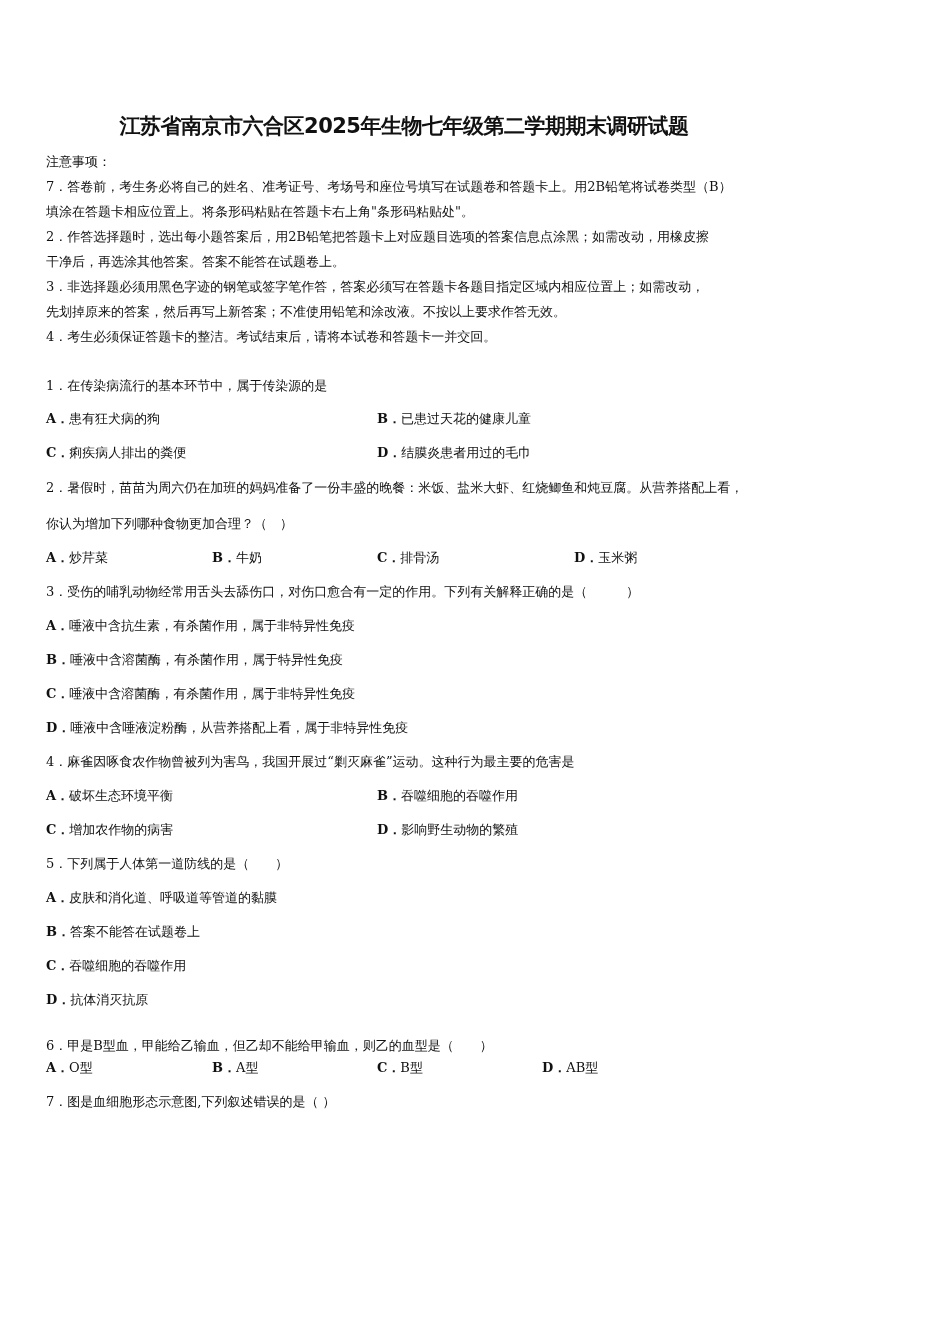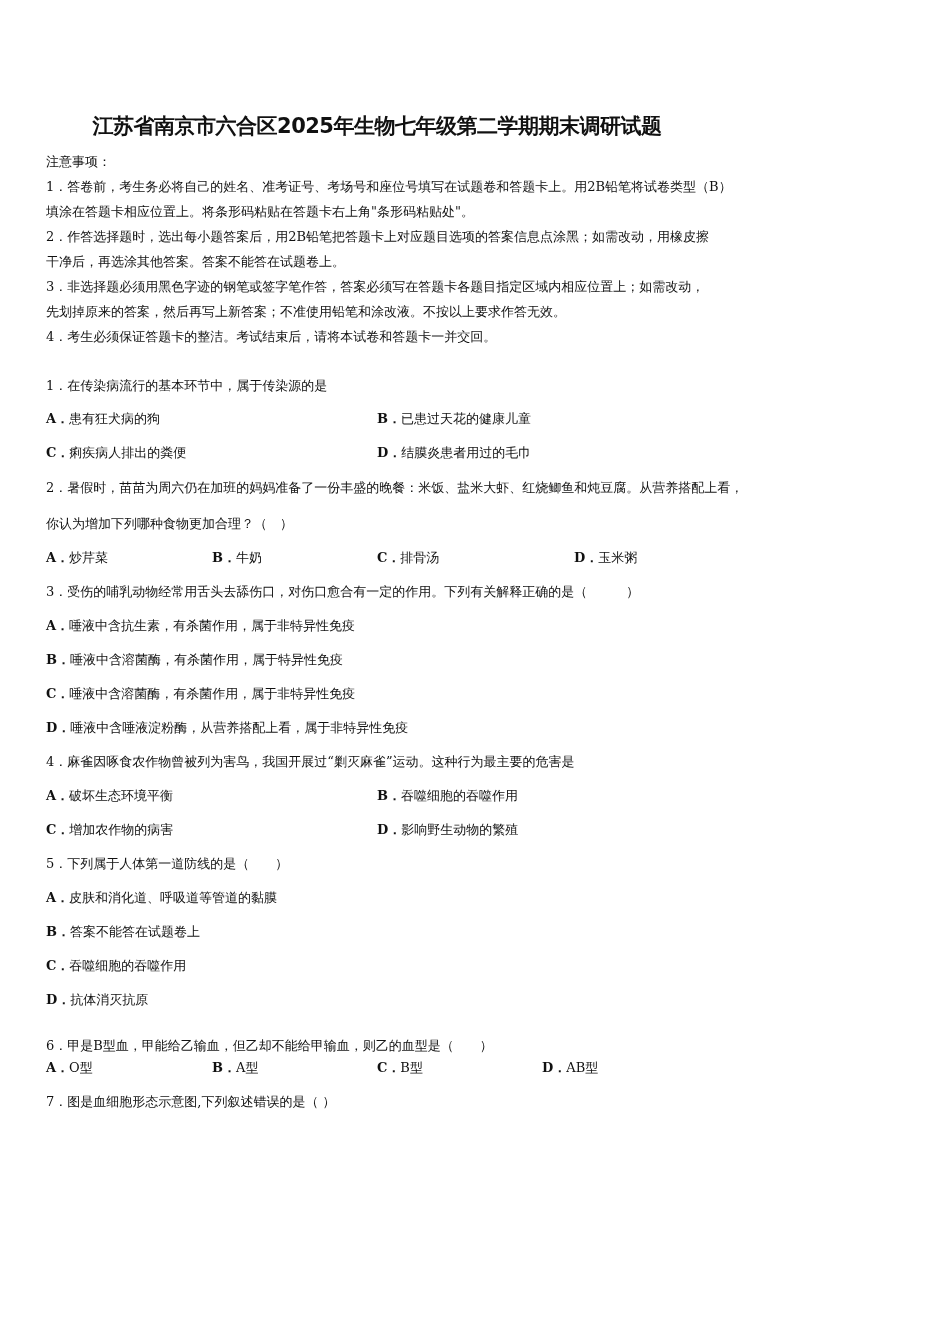--- a/index.html
+++ b/index.html
@@ -1,31 +1,31 @@
 <!DOCTYPE html>
 <html><head>
 <meta charset="utf-8">
 <style>
   html, body { margin:0; padding:0; background:#ffffff; }
   body { width:950px; height:1344px; position:relative; overflow:hidden;
          font-family:"DejaVu Serif","Liberation Serif",serif; color:#111; }
   .title { position:absolute; left:0; width:754px; top:112px; text-align:center;
            font-family:"DejaVu Sans","Liberation Sans",sans-serif; font-weight:bold;
-           font-size:21px; letter-spacing:-0.5px; }
+           font-size:21px; letter-spacing:-0.5px;padding-left:27px; }
   .line { position:absolute; left:46px; font-size:13px; white-space:nowrap; line-height:20px; }
   .opt { position:absolute; font-size:13px; white-space:nowrap; line-height:20px; }
   .opt .lbl { font-weight:bold; }
 </style>
 </head>
 <body>
 
 <div class="title">江苏省南京市六合区2025年生物七年级第二学期期末调研试题</div>
 
 <div class="line" style="top:152px">注意事项：</div>
-<div class="line" style="top:177px">1．答卷前，考生务必将自己的姓名、准考证号、考场号和座位号填写在试题卷和答题卡上。用2B铅笔将试卷类型（B）</div>
+<div class="line" style="top:177px">7．答卷前，考生务必将自己的姓名、准考证号、考场号和座位号填写在试题卷和答题卡上。用2B铅笔将试卷类型（B）</div>
 <div class="line" style="top:202px">填涂在答题卡相应位置上。将条形码粘贴在答题卡右上角"条形码粘贴处"。</div>
 <div class="line" style="top:227px">2．作答选择题时，选出每小题答案后，用2B铅笔把答题卡上对应题目选项的答案信息点涂黑；如需改动，用橡皮擦</div>
 <div class="line" style="top:252px">干净后，再选涂其他答案。答案不能答在试题卷上。</div>
 <div class="line" style="top:277px">3．非选择题必须用黑色字迹的钢笔或签字笔作答，答案必须写在答题卡各题目指定区域内相应位置上；如需改动，</div>
 <div class="line" style="top:302px">先划掉原来的答案，然后再写上新答案；不准使用铅笔和涂改液。不按以上要求作答无效。</div>
 <div class="line" style="top:327px">4．考生必须保证答题卡的整洁。考试结束后，请将本试卷和答题卡一并交回。</div>
 
 <div class="line" style="top:376px">1．在传染病流行的基本环节中，属于传染源的是</div>
 <div class="opt" style="left:46px;top:409px"><span class="lbl">A．</span><span>患有狂犬病的狗</span></div>
 <div class="opt" style="left:377px;top:409px"><span class="lbl">B．</span><span>已患过天花的健康儿童</span></div>

